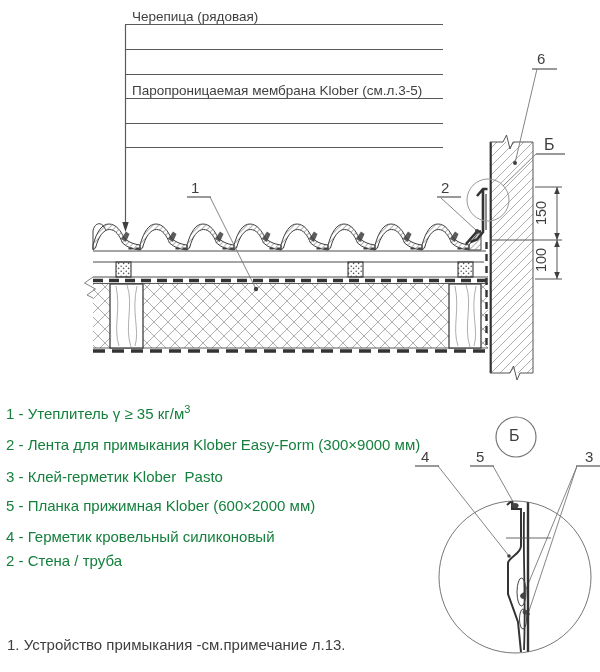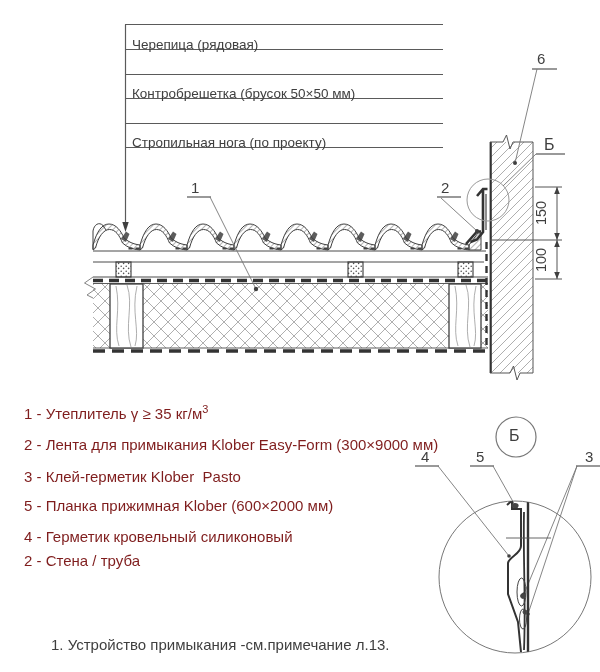--- a/index.html
+++ b/index.html
@@ -1,22 +1,22 @@
 <!DOCTYPE html>
 <html><head>
 <meta charset="utf-8">
 <style>
   html,body{margin:0;padding:0;background:#fff;}
   #stage{position:relative;width:600px;height:672px;background:#ffffff;overflow:hidden;
          font-family:"Liberation Sans", sans-serif;color:#3f3f3f;}
-  .lbl{position:absolute;font-size:13.5px;line-height:15px;white-space:nowrap;color:#3f3f3f;margin-top:28px;}
+  .lbl{position:absolute;font-size:13.5px;line-height:15px;white-space:nowrap;color:#3f3f3f;}
   .marker{position:absolute;font-size:15px;color:#3f3f3f;}
-  .legend-item{position:absolute;left:24px;font-size:15px;color:#7f1d1d;white-space:pre;}
+  .legend-item{position:absolute;left:6px;font-size:15px;color:#15803d;white-space:pre;}
   .legend-item sup{font-size:11px;}
-  .note{position:absolute;left:7px;font-size:15px;color:#3f3f3f;white-space:pre;margin-left:44px;}
+  .note{position:absolute;left:7px;font-size:15px;color:#3f3f3f;white-space:pre;}
   .bletter{position:absolute;font-size:16px;color:#3f3f3f;}
   svg{position:absolute;left:0;top:0;}
   .dimtext{font-size:14.5px;fill:#3f3f3f;font-family:"Liberation Sans",sans-serif;}
 </style>
 </head>
 <body>
 
 <div id="stage">
 
   <svg width="600" height="672" viewBox="0 0 600 672">
@@ -172,22 +172,21 @@
           <ellipse cx="521.5" cy="592" rx="4.5" ry="14"></ellipse>
           <ellipse cx="523" cy="619" rx="3.5" ry="10"></ellipse>
           <circle cx="523" cy="596" r="2.4" fill="#444"></circle>
           <circle cx="525" cy="612" r="2" fill="#444"></circle>
         </g>
       </g>
     </g>
   </svg>
 
   <div class="lbl" style="left:132px;top:9px">Черепица (рядовая)</div>
-  <div class="lbl" style="left:132px;top:58px">Контробрешетка (брусок 50×50 мм)</div>
-  <div class="lbl" style="left:132px;top:107px">Стропильная нога (по проекту)</div>
+  <div class="lbl" style="left:132px;top:83px">Паропроницаемая мембрана Klober (см.л.3-5)</div>
 
   <div class="marker" style="left:191px;top:179px">1</div>
   <div class="marker" style="left:441px;top:179px">2</div>
   <div class="marker" style="left:537px;top:50px">6</div>
   <div class="bletter" style="left:544px;top:136px">Б</div>
   <div class="marker" style="left:421px;top:448px">4</div>
   <div class="marker" style="left:476px;top:448px">5</div>
   <div class="marker" style="left:585px;top:448px">3</div>
   <div class="bletter" style="left:509px;top:427px">Б</div>
 

